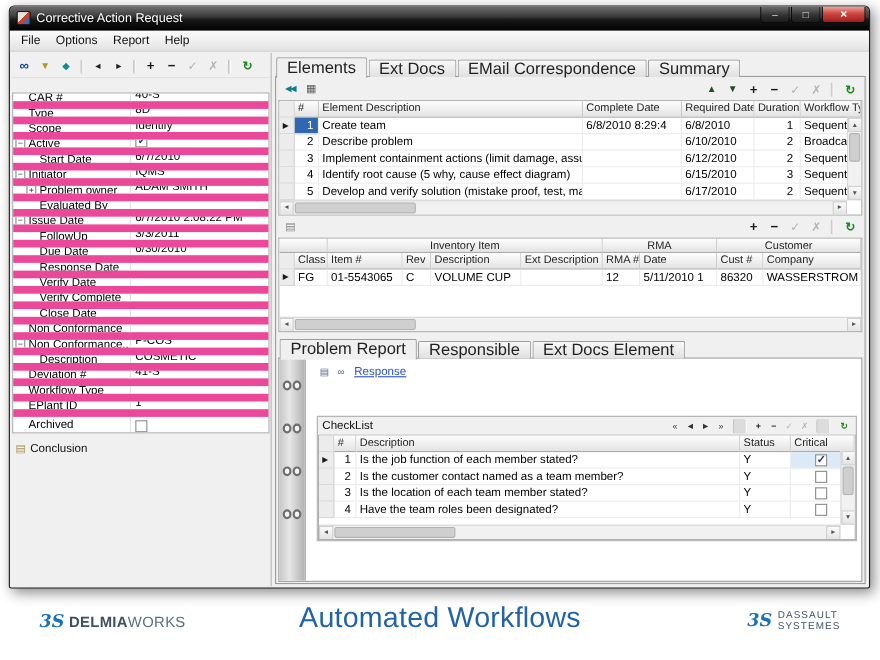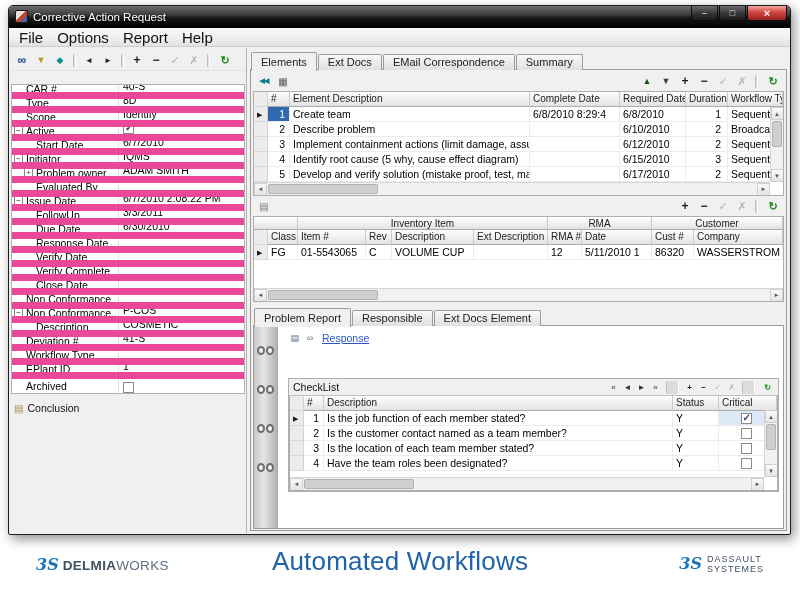--- a/index.html
+++ b/index.html
@@ -8,21 +8,21 @@
 
   
   .win{position:absolute;left:8px;top:5px;width:783px;height:530px;background:#f0f0f0;border:1px solid #1c1c1c;border-radius:5px 5px 2px 2px;box-shadow:3px 4px 12px rgba(0,0,0,.45)}
   .tbar{height:22px;border-radius:4px 4px 0 0;background:linear-gradient(#6e6e6e,#3c3c3c 40%,#181818 55%,#000);display:flex;align-items:flex-start;padding:0 3px}
   .appico{width:13px;height:13px;margin:4px 5px 0 3px;border-radius:2px;border:1px solid #1a1a1a;background:linear-gradient(135deg,#e7e3da 0 45%,#c8432e 45% 70%,#3b6fb5 70% 100%);flex:none}
   .wtitle{color:#fff;font-size:11.5px;line-height:22px;text-shadow:0 1px 2px #000;flex:1;white-space:nowrap;overflow:hidden}
   .wbtns{display:flex;gap:1px}
   .wb{width:27px;height:15px;display:flex;align-items:center;justify-content:center;font-size:9px;color:#e4e4e4;background:linear-gradient(#6d6d6d,#333 55%,#1b1b1b);border:1px solid #0b0b0b;border-top:none;border-radius:0 0 3px 3px}
   .wb.close{width:40px;background:linear-gradient(#f0a6a1,#cf4840 45%,#9c1d1d);color:#fff;font-size:11px;font-weight:700}
   .menubar{height:19px;background:linear-gradient(#fbfbfb,#efefef 55%,#e2e2e2);border-bottom:1px solid #cfcfcf;display:flex;align-items:center;padding-left:3px}
-  .mi{font-size:15px;padding:2px 7px;color:#111}
+  .mi{font-size:11px;padding:2px 7px;color:#111}
   .content{position:absolute;top:42px;left:1px;right:1px;bottom:1px;display:flex;background:#f0f0f0;overflow:hidden}
 
   
   .tbrow{display:flex;align-items:center;gap:1px}
   .tb{width:18px;height:17px;display:inline-flex;align-items:center;justify-content:center;font-size:11px;color:#222;border-radius:2px;flex:none}
   .tb.sep{width:3px;min-width:3px;height:13px;background:#dcdcdc;border-left:1px solid #bdbdbd;border-right:1px solid #fff;margin:0 3px}
   .tb.dis{color:#b3b3b3 !important;font-weight:400 !important}
   [data-name="find-button"]{color:#14408c;font-weight:700;font-size:12px}
   [data-name="filter-button"]{color:#b8922a;font-size:9px}
   [data-name="options-button"]{color:#0e8f8f;font-size:9px}
@@ -49,21 +49,21 @@
   .pvalue{flex:1;min-width:0;height:100%;display:flex;align-items:flex-end;padding-left:4px;font-size:10.5px;white-space:nowrap;overflow:hidden}
   .xbox{width:9px;height:9px;border:1px solid #888;background:#fff;font-size:8px;line-height:7px;text-align:center;margin-right:3px;color:#333;flex:none}
   .cb{width:11px;height:11px;border:1px solid #8a8a8a;background:#fff;display:inline-block;position:relative;margin-right:3px;flex:none}
   .cb.checked::after{content:"✓";position:absolute;left:1px;top:-2px;font-size:10px;color:#2c3e70;font-weight:700}
   .conc{display:flex;align-items:center;gap:4px;margin:8px 3px 0;font-size:10.5px;color:#111}
   .conc .ico{color:#a98f4f;font-size:10px}
 
   
   .rpanel{flex:1;display:flex;flex-direction:column;min-width:0;padding:2px 2px 2px 3px}
   .tabs{display:flex;align-items:flex-end;height:20px;padding-left:1px;position:relative;z-index:2}
-  .tab{font-size:11px;padding:0 9px;background:linear-gradient(#f8f8f8,#e0e0e0);border:1px solid #9c9c9c;border-bottom:none;border-radius:2px 2px 0 0;margin-right:1px;height:16px;line-height:15px;color:#222;white-space:nowrap}
+  .tab{font-size:15px;padding:0 9px;background:linear-gradient(#f8f8f8,#e0e0e0);border:1px solid #9c9c9c;border-bottom:none;border-radius:2px 2px 0 0;margin-right:1px;height:16px;line-height:15px;color:#222;white-space:nowrap}
   .tab.active{background:#f0f0f0;height:19px;line-height:18px;margin-bottom:-1px;position:relative;z-index:3}
   .tabpage{flex:1;border:1px solid #9c9c9c;background:#f0f0f0;display:flex;flex-direction:column;min-height:0;padding:1px 2px;margin-top:-1px}
   .blocktb{height:20px;padding:1px 2px;display:flex;align-items:center}
   .blocktb .rt{margin-left:auto;display:flex;gap:1px}
   .blocktb .lt{display:flex;gap:1px}
 
   
   .grid{position:relative;background:#fff;border:1px solid #aeaeae;overflow:hidden}
   .ghead,.grow,.gg-row{display:flex}
   .ghead{height:15px}

